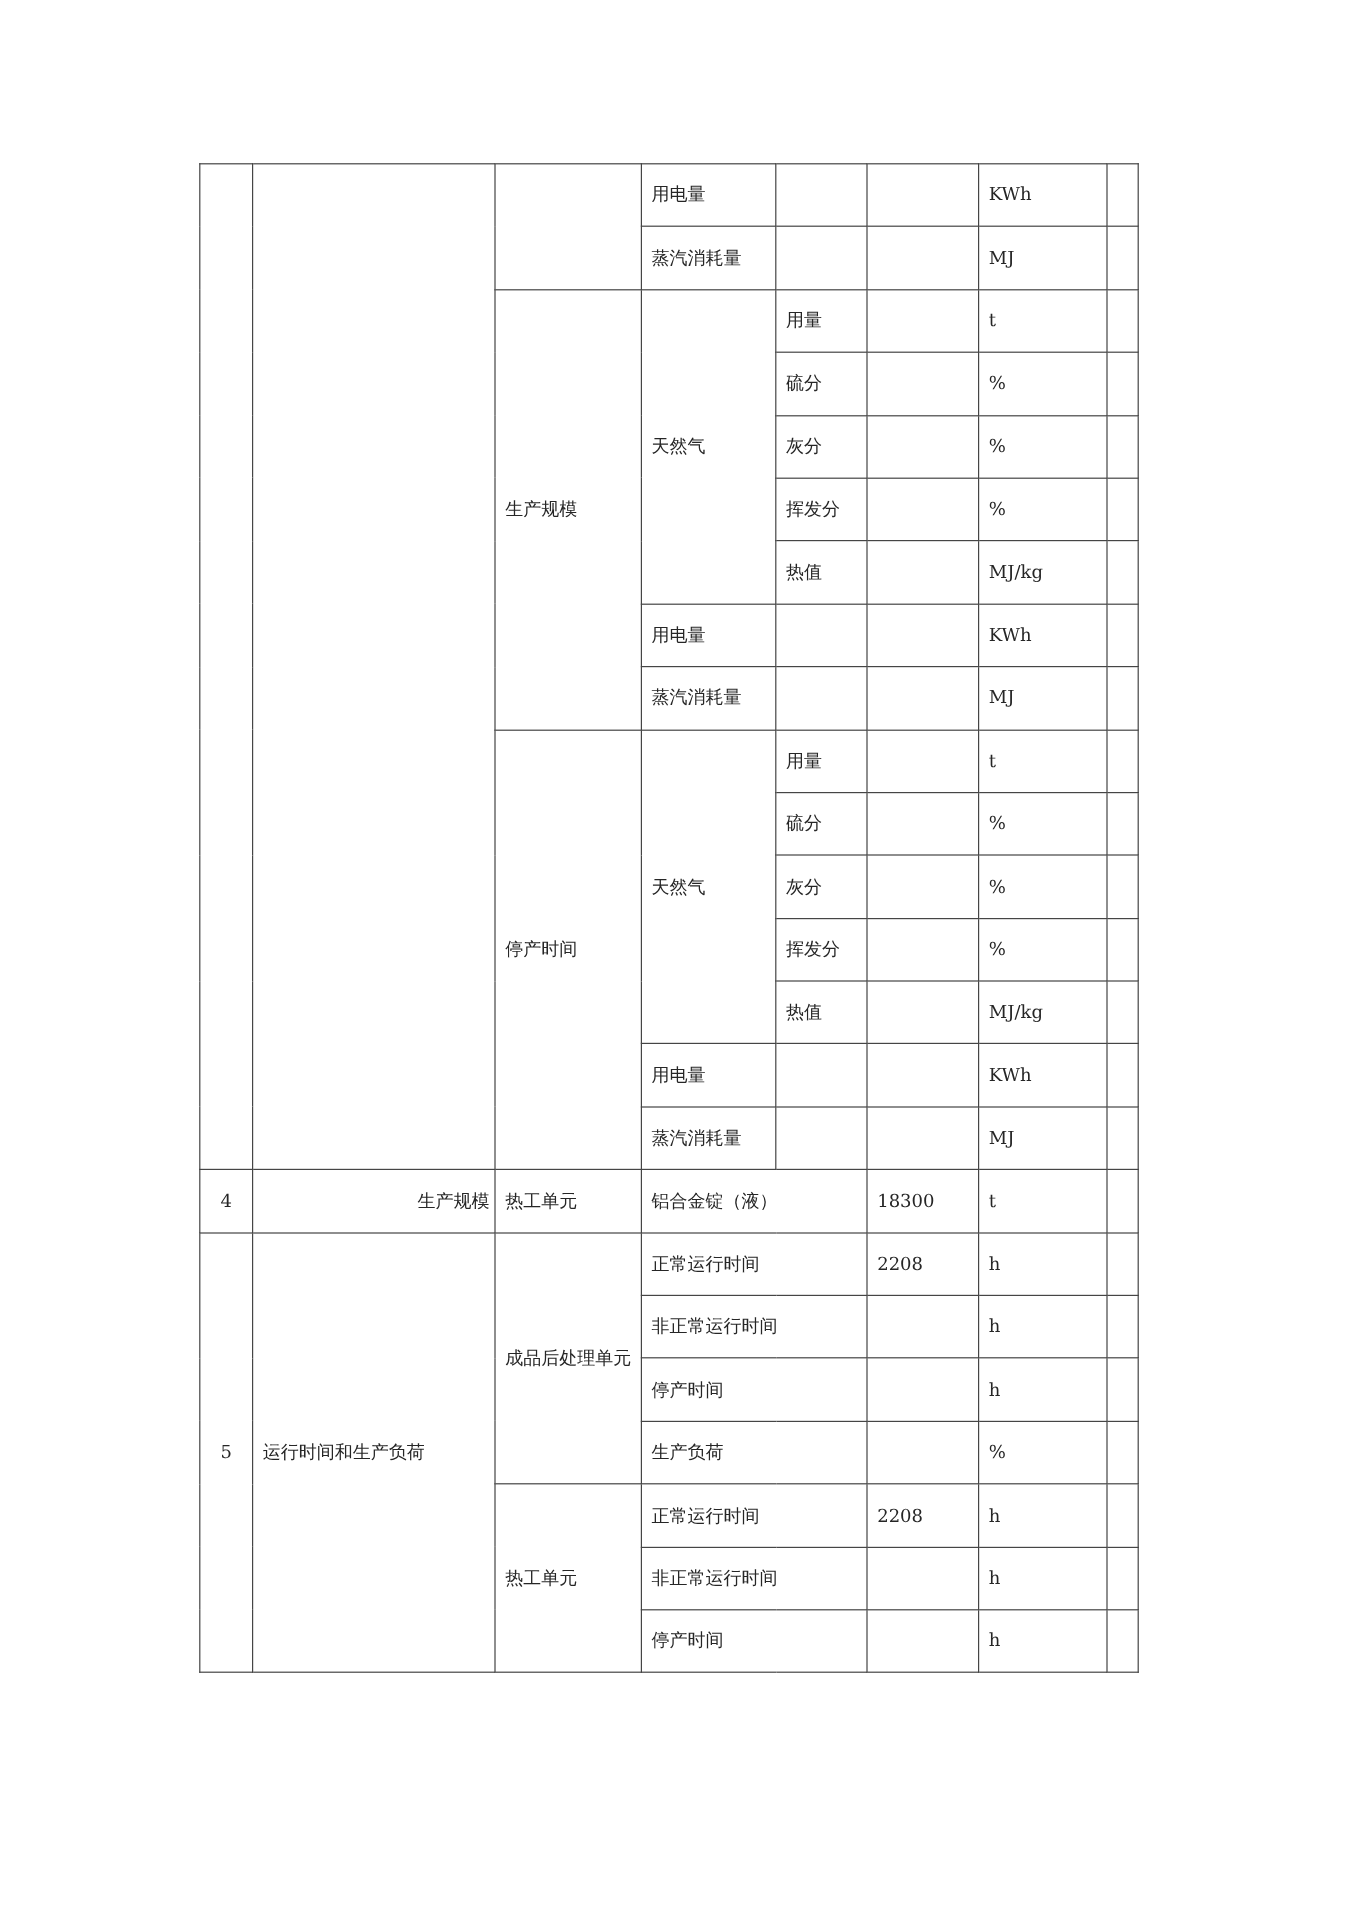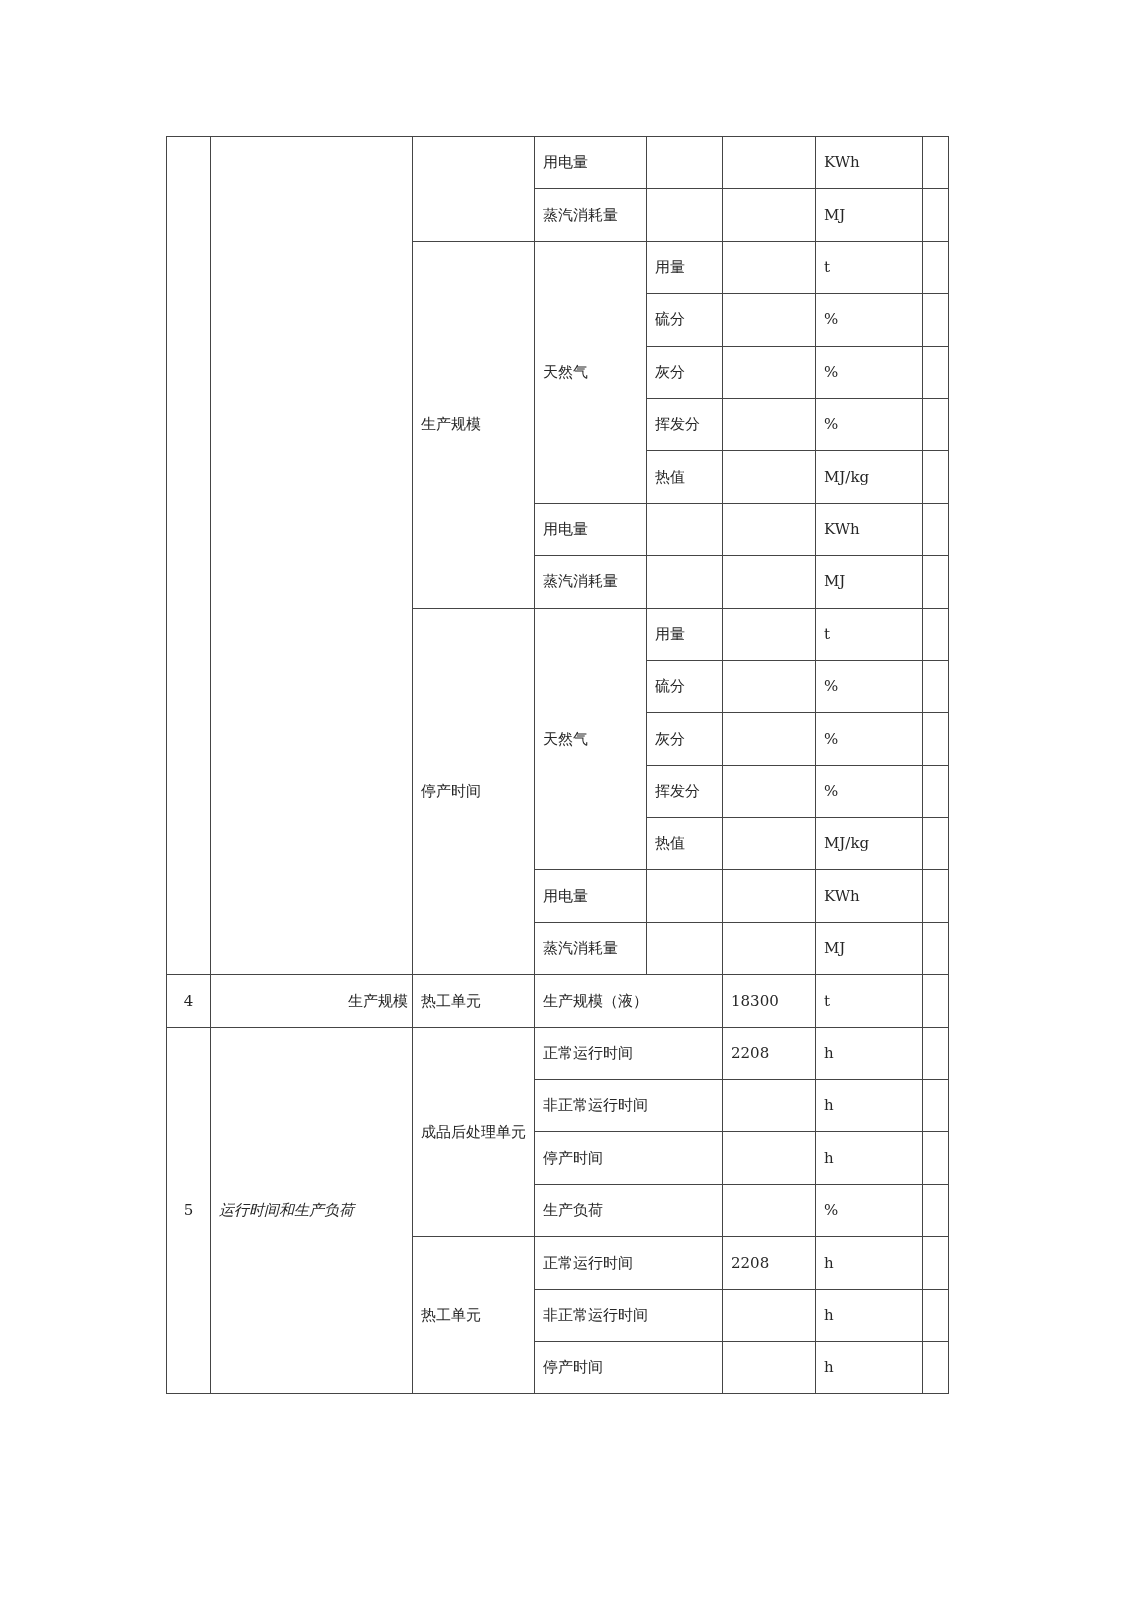--- a/index.html
+++ b/index.html
@@ -148,28 +148,28 @@
           <td style="border-color: rgb(69, 69, 69);">蒸汽消耗量</td>
           <td style="border-color: rgb(69, 69, 69);"></td>
           <td style="border-color: rgb(69, 69, 69);"></td>
           <td style="border-color: rgb(69, 69, 69);">MJ</td>
           <td style="border-color: rgb(69, 69, 69);"></td>
         </tr>
         <tr style="height: 52.4px;">
           <td class="center" style="border-color: rgb(69, 69, 69);">4</td>
           <td style="border-color: rgb(69, 69, 69); text-align: right;">生产规模</td>
           <td style="border-color: rgb(69, 69, 69);">热工单元</td>
-          <td colspan="2" style="border-color: rgb(69, 69, 69);">生产规模（液）</td>
+          <td colspan="2" style="border-color: rgb(69, 69, 69);">铝合金锭（液）</td>
           <td style="border-color: rgb(69, 69, 69);">18300</td>
           <td style="border-color: rgb(69, 69, 69);">t</td>
           <td style="border-color: rgb(69, 69, 69);"></td>
         </tr>
         <tr style="height: 52.4px;">
           <td rowspan="7" class="center" style="border-color: rgb(69, 69, 69);">5</td>
-          <td rowspan="7" style="border-color: rgb(69, 69, 69); font-style: italic;">运行时间和生产负荷</td>
+          <td rowspan="7" style="border-color: rgb(69, 69, 69);">运行时间和生产负荷</td>
           <td rowspan="4" style="border-color: rgb(69, 69, 69);">成品后处理单元</td>
           <td colspan="2" style="border-color: rgb(69, 69, 69);">正常运行时间</td>
           <td style="border-color: rgb(69, 69, 69);">2208</td>
           <td style="border-color: rgb(69, 69, 69);">h</td>
           <td style="border-color: rgb(69, 69, 69);"></td>
         </tr>
         <tr style="height: 52.4px;">
           <td colspan="2" style="border-color: rgb(69, 69, 69);">非正常运行时间</td>
           <td style="border-color: rgb(69, 69, 69);"></td>
           <td style="border-color: rgb(69, 69, 69);">h</td>

